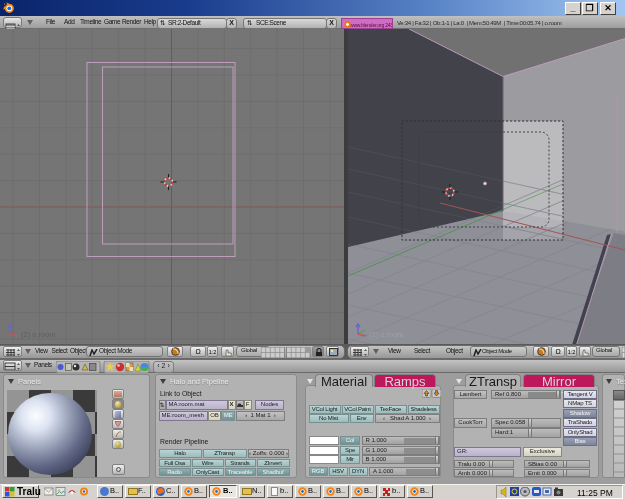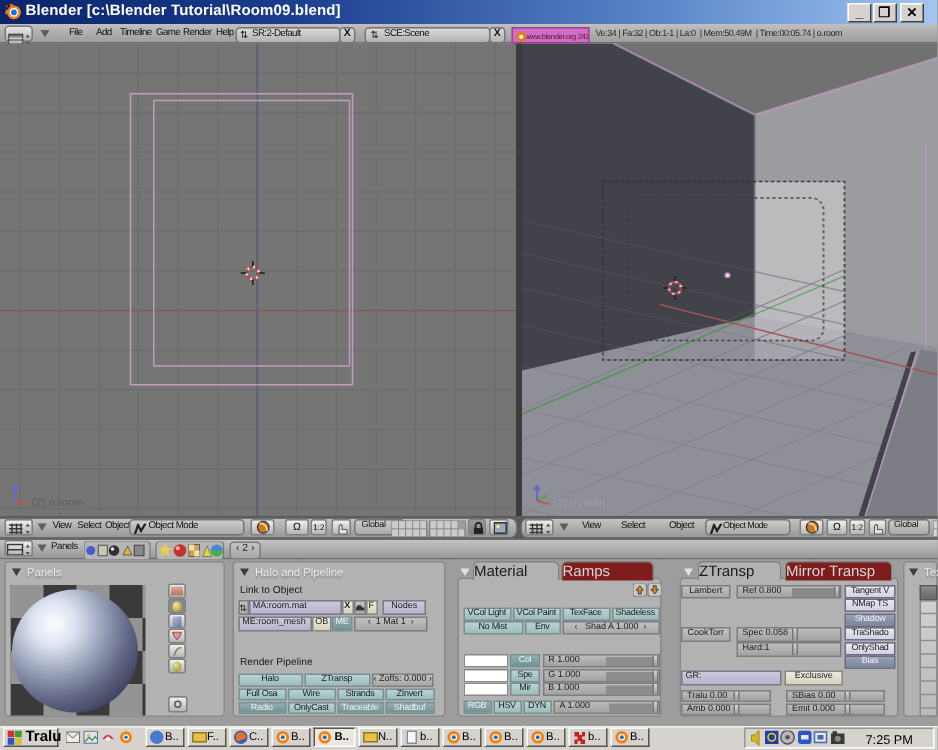--- a/index.html
+++ b/index.html
@@ -29,23 +29,23 @@
 .ibtn { position:absolute; top:1px; height:11px; background:linear-gradient(#f0f0f0,#b4b4b4); border:1px solid #808080; border-radius:2px; display:flex; align-items:center; justify-content:center; overflow:hidden; }
 .drop { position:absolute; top:1px; height:11px; background:linear-gradient(#cdcdcd,#a9a9a9); border:1px solid #757575; border-radius:3px; font-size:6px; letter-spacing:-0.2px; color:#111; }
 .tri { position:absolute; width:0; height:0; border-left:3.5px solid transparent; border-right:3.5px solid transparent; border-top:5px solid #5f5f5f; }
 
 #bhdr2 { left:0; top:359px; width:625px; height:14px; background:linear-gradient(#c3c3c3,#989898); border-top:1px solid #6b6b6b; border-bottom:1px solid #6b6b6b; }
 
 #bwork { left:0; top:373px; width:625px; height:111px; background:#9d9d9d; }
 .panel { position:absolute; background:#b2b2b2; border:1px solid #8a8a8a; border-radius:3px; }
 .ptitle { position:absolute; font-size:7.5px; color:#e9e9e9; text-shadow:0 1px 1px #808080; }
 .ptri { position:absolute; width:0; height:0; border-left:3.5px solid transparent; border-right:3.5px solid transparent; border-top:5px solid #3d3d3d; }
-.tab { position:absolute; height:13px; border:1px solid #828282; border-bottom:none; border-radius:4px 4px 0 0; font-size:10px; line-height:13px; }
+.tab { position:absolute; height:13px; border:1px solid #828282; border-bottom:none; border-radius:4px 4px 0 0; font-size:13px; line-height:13px; text-align:center; }
 .tab.on { background:#b2b2b2; color:#1a1a1a; }
-.tab.off { background:#7f1d1d; color:#d6d6d6; }
+.tab.off { background:#be185d; color:#d6d6d6; }
 
 .tg { position:absolute; background:linear-gradient(#b8d4d4,#9cbcbc); border:1px solid #7a8f8f; font-size:6px; letter-spacing:-0.2px; color:#1c1c1c; text-align:center; }
 .tg.on { background:linear-gradient(#8fb0b2,#6f9294); color:#f0f0f0; }
 .tgw { position:absolute; background:linear-gradient(#eceadf,#d6d2c2); border:1px solid #8a8a7a; font-size:6px; color:#1c1c1c; text-align:center; }
 .fld { position:absolute; background:linear-gradient(#cfc9dc,#b9b2c9); border:1px solid #7d7790; font-size:6px; color:#1c1c1c; }
 .num { position:absolute; background:linear-gradient(#c2c2c2,#a8a8a8); border:1px solid #7d7d7d; font-size:6px; color:#1c1c1c; text-align:center; }
 .sld { position:absolute; background:linear-gradient(#bcbcbc,#a2a2a2); border:1px solid #7d7d7d; font-size:6px; color:#1c1c1c; overflow:hidden; }
 .knob { position:absolute; top:0; width:4px; height:100%; background:linear-gradient(#d8d8d8,#9a9a9a); border-left:1px solid #777; border-right:1px solid #777; }
 .tgn { position:absolute; background:linear-gradient(#e9e9f2,#d2d2e0); border:1px solid #6d6d85; font-size:6px; letter-spacing:-0.2px; color:#1c1c1c; text-align:center; }
 .tgn.on { background:linear-gradient(#98a0b5,#7d8599); color:#f2f2f2; }
@@ -60,21 +60,20 @@
 <body>
 <div id="titlebar" class="abs">
   <svg class="abs" style="left:3px;top:2px" width="12" height="12" viewBox="0 0 12 12">
     <circle cx="6.3" cy="6.3" r="4.6" fill="#f5830f"></circle>
     <path d="M6 1.2 L3.2 0.4 L4.6 3 Z" fill="#f5830f"></path>
     <path d="M1.2 4.2 L0.2 7.6 L3.4 6.4 Z" fill="#f5830f"></path>
     <path d="M2.2 2 L1 1 L1.6 3.4 Z" fill="#e87009"></path>
     <circle cx="6.3" cy="6.3" r="2.9" fill="#fdfdfd"></circle>
     <circle cx="6.3" cy="6.3" r="1.9" fill="#1a6fd4"></circle>
   </svg>
-  <span class="ttext">Blender [c:\Blender Tutorial\Room09.blend]</span>
   <div class="wbtn" style="right:44px;">_</div>
   <div class="wbtn" style="right:27.5px;">❐</div>
   <div class="wbtn" style="right:9px;">✕</div>
 </div>
 
 <div id="menubar" class="abs"></div>
 <div class="hbtn" style="left:3px;top:17px;width:19px;height:11px;">
   <svg width="17" height="9" viewBox="0 0 17 9">
       <g stroke="#444" stroke-width="1">
         <rect x="2" y="1" width="9" height="7" fill="#888"></rect>
@@ -648,13 +647,13 @@
   <circle cx="25" cy="4.5" r="4.5" fill="#b8b8c0" stroke="#555"></circle>
     <circle cx="25" cy="4.5" r="1.5" fill="#555"></circle>
   <rect x="32" y="0" width="9" height="9" rx="2" fill="#2858c8"></rect>
     <rect x="34" y="3" width="5" height="3" fill="#e8e8e8"></rect>
   <rect x="43" y="1" width="8" height="7" fill="#e8e8f0" stroke="#4868a8"></rect>
     <rect x="45" y="3" width="4" height="3" fill="#4868a8"></rect>
   <rect x="54" y="2" width="9" height="7" fill="#383838"></rect>
     <circle cx="58.5" cy="5.5" r="2" fill="#888"></circle>
     <rect x="55" y="0.5" width="3" height="2" fill="#383838"></rect>
 </svg>
-<span class="abs" style="left:577px;top:488px;font-size:8.5px;color:#000;">7:25 PM</span>
+<span class="abs" style="left:577px;top:488px;font-size:8.5px;color:#000;">11:25 PM</span>
 
 </body></html>

